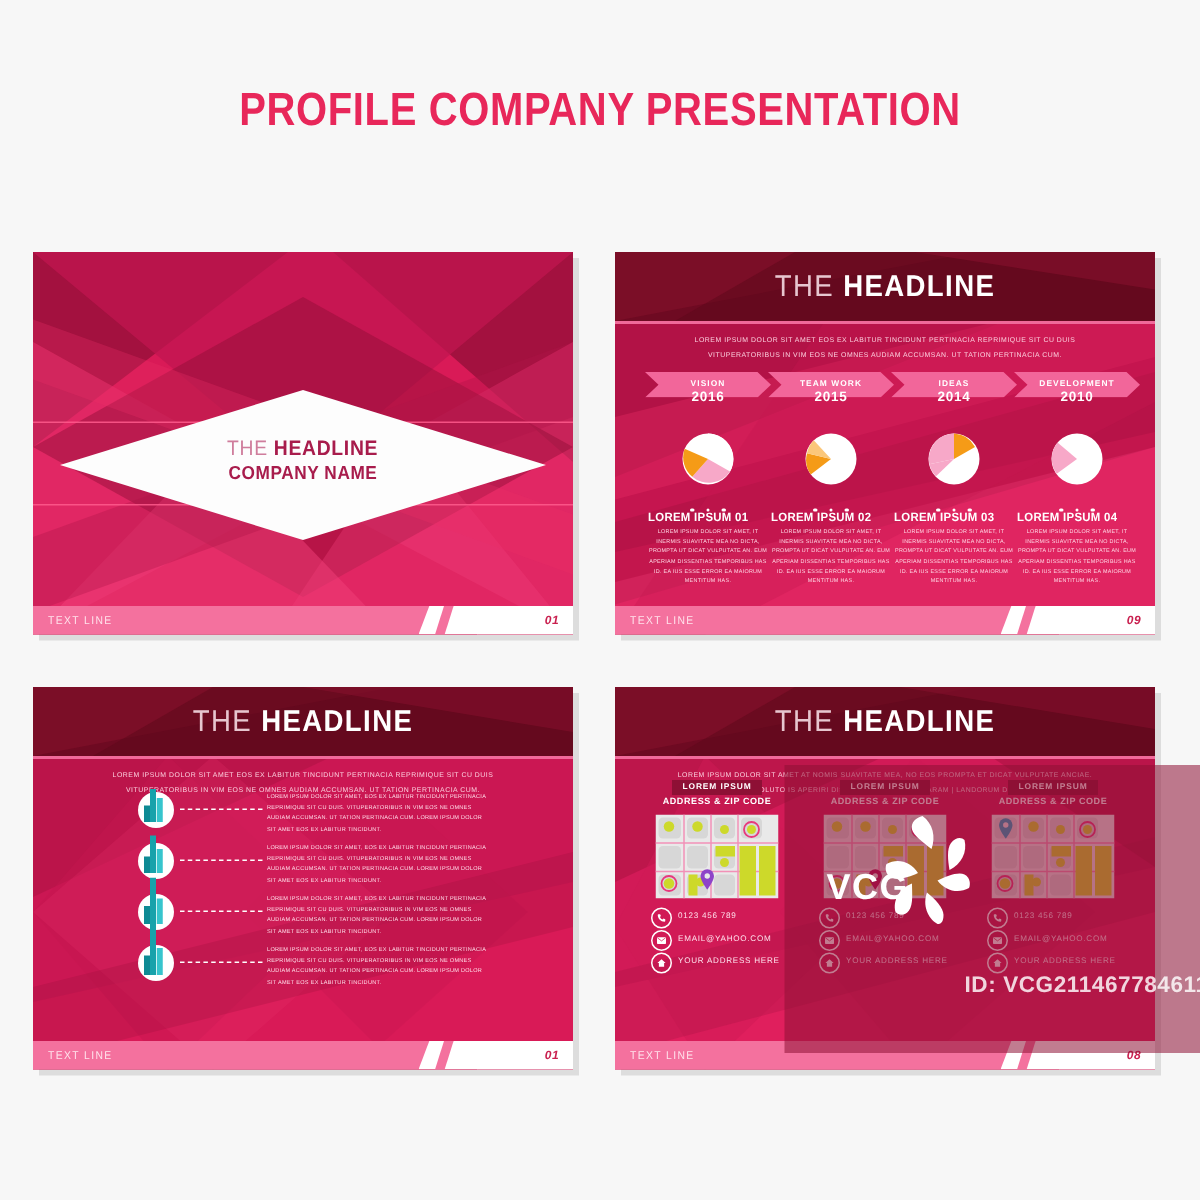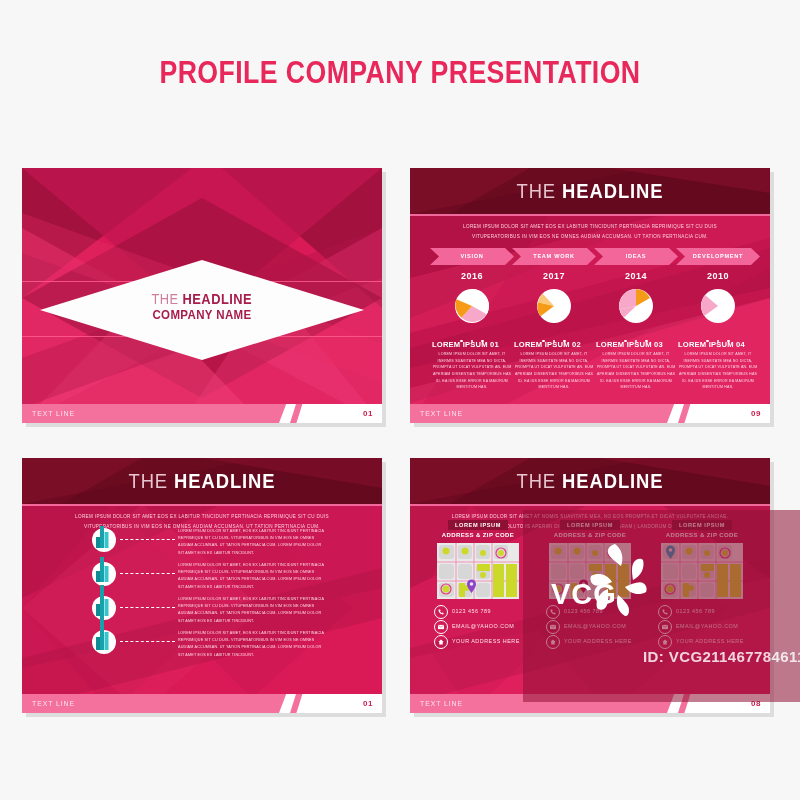--- a/index.html
+++ b/index.html
@@ -77,21 +77,21 @@
   .foot .slash2{
     position:absolute;right:72px;top:0;width:20px;height:19px;
     background:#f4719e;
     clip-path:polygon(30% 0,62% 0,32% 100%,0 100%);
   }
   .foot .white-end{
     position:absolute;right:0;top:0;width:64px;height:19px;background:#fff;
   }
   .foot .num{
     position:absolute;right:9px;top:0;line-height:19px;
-    font-size:8px;color:#c9204f;letter-spacing:0.5px;font-weight:bold;
+    font-size:8px;color:#c9204f;letter-spacing:0.5px;font-weight:bold;font-style:italic;
   }
 
   
   .diamond{
     position:absolute;left:50%;top:92px;transform:translateX(-50%);
     width:324px;height:100px;
     background:#fdfdfd;
     clip-path:polygon(50% 0,100% 50%,50% 100%,0 50%);
   }
   .d-line{position:absolute;left:0;width:100%;height:1.3px;background:#ff5c8d;opacity:.85;}
@@ -114,21 +114,21 @@
   }
 
   
   .ribbon{position:absolute;left:20px;top:80px;width:320px;height:17px;}
   .rib-seg{
     position:absolute;top:0;height:17px;background:#f2669a;
     clip-path:polygon(0 0,calc(100% - 9px) 0,100% 50%,calc(100% - 9px) 100%,0 100%,9px 50%);
     text-align:center;line-height:17px;
     font-size:5.6px;font-weight:bold;color:#fff;letter-spacing:.7px;
   }
-  .years{position:absolute;left:20px;top:103px;width:320px;height:14px;}
+  .years{position:absolute;left:20px;top:91px;width:320px;height:14px;}
   .year{
     position:absolute;top:0;width:80px;text-align:center;
     font-size:9px;font-weight:bold;color:#fff;letter-spacing:.5px;
   }
   .pies{position:absolute;left:20px;top:120px;width:320px;height:38px;}
   .pie{position:absolute;top:0;width:80px;height:38px;}
   .pie svg{display:block;margin:0 auto;}
   .dots{position:absolute;left:20px;top:160px;width:320px;height:8px;}
   .dotset{position:absolute;top:0;width:80px;text-align:center;}
   .dotset i{display:inline-block;width:2.4px;height:2.4px;border-radius:50%;background:#fff;margin:0 4px;}
@@ -181,21 +181,21 @@
     background:rgba(142,16,53,0.55);pointer-events:none;
   }
   .wm-logo{position:absolute;left:22px;top:28px;width:150px;height:92px;}
   .wm-id{
     position:absolute;left:120px;top:138px;
     font-size:15px;font-weight:bold;color:rgba(255,255,255,.82);
     letter-spacing:.4px;white-space:nowrap;
   }
   .wm-vcg{
     position:absolute;left:28px;top:68px;
-    font-size:29px;font-weight:bold;color:#fff;letter-spacing:1px;
+    font-size:24px;font-weight:bold;color:#fff;letter-spacing:1px;
   }
 
   
   .credit{
     position:absolute;left:0;bottom:36px;width:800px;text-align:center;
     font-size:23px;font-weight:bold;color:#111;letter-spacing:-0.2px;
   }
   .credit .mascot{display:inline-block;vertical-align:-3px;margin:0 4px;}
 </style>
 </head>
@@ -272,21 +272,21 @@
 
       <div class="ribbon">
         <div class="rib-seg" style="left:0;width:84px">VISION</div>
         <div class="rib-seg" style="left:82px;width:84px">TEAM WORK</div>
         <div class="rib-seg" style="left:164px;width:84px">IDEAS</div>
         <div class="rib-seg" style="left:246px;width:84px">DEVELOPMENT</div>
       </div>
 
       <div class="years">
         <div class="year" style="left:2px">2016</div>
-        <div class="year" style="left:84px">2017</div>
+        <div class="year" style="left:84px">2015</div>
         <div class="year" style="left:166px">2014</div>
         <div class="year" style="left:248px">2010</div>
       </div>
 
       <div class="pies">
         <div class="pie" style="left:2px">
           <svg width="36" height="36" viewBox="0 0 36 36">
             <circle cx="18" cy="18" r="17" fill="#ffffff"></circle>
             <path d="M18 18 L18 1 A17 17 0 0 1 32.7 26.3 Z" fill="#ffffff"></path>
             <path d="M18 18 L32.7 26.3 A17 17 0 0 1 7.5 29.8 Z" fill="#f7a8c8"></path>

